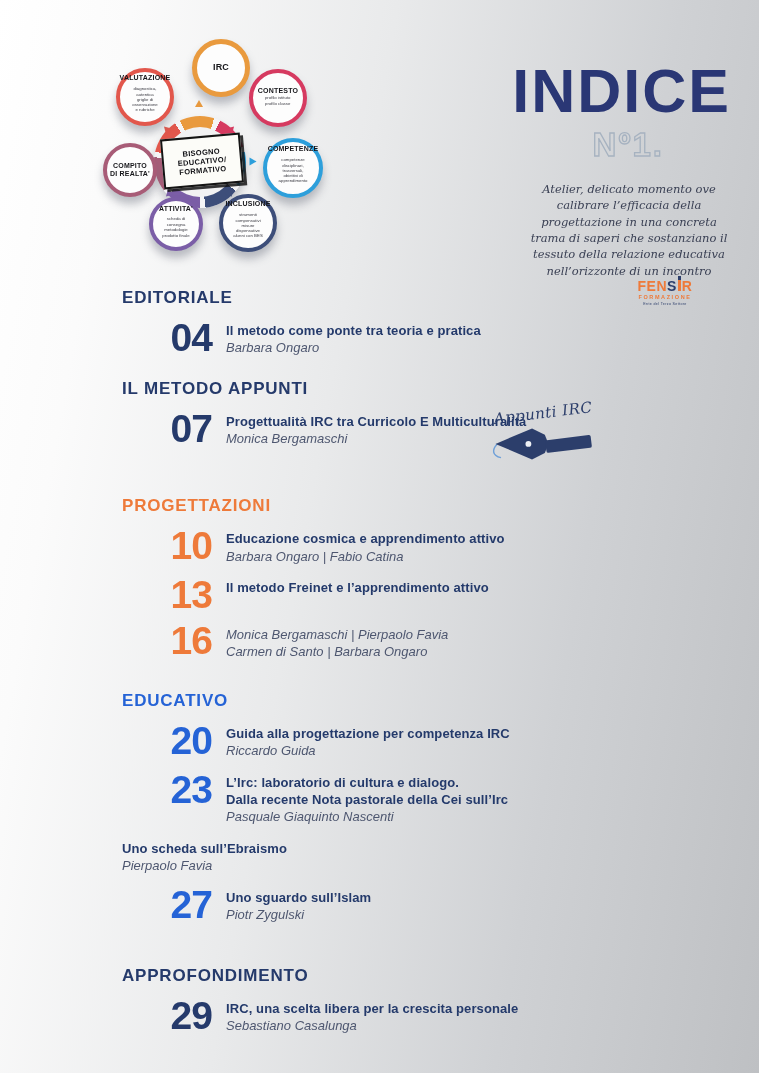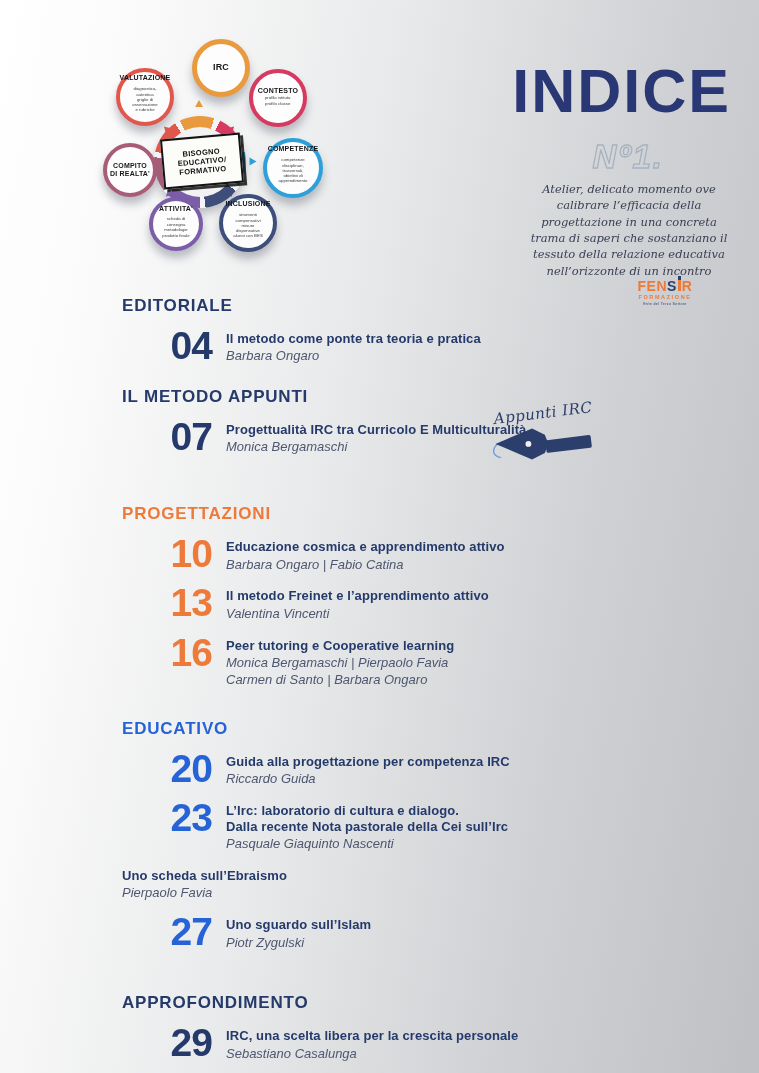--- a/index.html
+++ b/index.html
@@ -35,38 +35,38 @@
   .arr{position:absolute; width:0; height:0; border:4px solid transparent; border-bottom:7px solid var(--c,#888);}
   .cbox{
     position:absolute; left:74px; top:104px; width:76px; height:46px;
     background:#fcfcf8; border:2px solid #141414; box-shadow:3px 3px 0 rgba(20,20,20,.85);
     transform:rotate(-5deg); display:flex; align-items:center; justify-content:center; z-index:3;
     text-align:center;
   }
   .cbox span{font-weight:800; font-size:7.5px; line-height:1.2; color:#101014; white-space:pre-line; letter-spacing:.3px;}
   
   .indice{position:absolute; top:56px; right:28px; font-size:61px; font-weight:800; letter-spacing:2px; color:#2A3775;}
-  .issue{position:absolute; top:138px; right:95px; font-size:33px; font-weight:800; font-style:italic; letter-spacing:2px;
+  .issue{position:absolute; top:126px; right:95px; font-size:33px; font-weight:800; letter-spacing:2px;
          color:transparent; -webkit-text-stroke:1.3px #A6B2C0;}
   .quote{position:absolute; top:181px; right:22px; width:216px; text-align:center;
          font-family:"DejaVu Serif", serif; font-style:italic; font-size:11.5px; line-height:1.42; color:#3A4054; white-space:pre-line;}
   .logo{position:absolute; top:276px; right:64px; width:60px; text-align:center; line-height:1;}
   .logo .l1{font-size:14px; font-weight:800; color:#EE7A3A; letter-spacing:.5px;}
   .logo .l1 .navy{color:#2C3E6B;}
   .logo .pencil{display:inline-block; width:3px; height:11px; margin:0 1px; background:#EE7A3A; border-top:4px solid #2C3E6B; vertical-align:baseline;}
   .logo .l2{font-size:5.5px; font-weight:700; color:#EE7A3A; letter-spacing:1.6px; margin-top:2px;}
   .logo .l3{font-size:4px; color:#2C3E6B; letter-spacing:.4px; margin-top:1.5px; transform:scale(.9); transform-origin:top center;}
   
   .signature{position:absolute; left:478px; top:404px; width:130px; text-align:center; color:#2C3E6B;}
   .signature .script{font-family:"DejaVu Serif", serif; font-style:italic; font-size:15px; letter-spacing:.5px; transform:rotate(-7deg); display:block;}
   
   .toc{position:absolute; left:122px; top:288px; width:505px;}
   .sec-heading{margin:0; font-size:17px; font-weight:800; letter-spacing:.8px; color:var(--c,#1F3864);}
   .toc-section{margin-top:26px;}
-  .toc-section:first-child{margin-top:8px;}
+  .toc-section:first-child{margin-top:0;}
   .entry{display:flex; align-items:flex-start; margin-top:14px;}
   .num{flex:0 0 104px; text-align:right; padding-right:14px; box-sizing:border-box;
        font-size:39px; font-weight:800; line-height:.82; color:var(--c,#253A6B); letter-spacing:-1px;}
   .meta{padding-top:1px;}
   .title{font-size:13px; font-weight:700; color:#243A6B; line-height:1.25; white-space:pre-line; letter-spacing:.1px;}
   .authors{font-size:13px; font-style:italic; color:#4E5770; line-height:1.3; white-space:pre-line; margin-top:1px;}
   .sp-md{margin-top:22px;}
   .sp-lg{margin-top:48px;}
   .sp-xl{margin-top:30px;}
   .sp-xxl{margin-top:42px;}
@@ -195,27 +195,25 @@
         <div class="num">10</div>
         <div class="meta">
           <div class="title">Educazione cosmica e apprendimento attivo</div>
           <div class="authors">Barbara Ongaro | Fabio Catina</div>
         </div>
       </div>
       <div class="entry">
         <div class="num">13</div>
         <div class="meta">
           <div class="title">Il metodo Freinet e l’apprendimento attivo</div>
-          <div class="authors">Valentina Vincenti</div>
         </div>
       </div>
       <div class="entry">
         <div class="num">16</div>
         <div class="meta">
-          <div class="title">Peer tutoring e Cooperative learning</div>
           <div class="authors">Monica Bergamaschi | Pierpaolo Favia
 Carmen di Santo | Barbara Ongaro</div>
         </div>
       </div>
     </section>
 
     <section class="toc-section sp-xl" style="--c: #2563D6;">
       <h2 class="sec-heading">EDUCATIVO</h2>
       <div class="entry">
         <div class="num">20</div>

